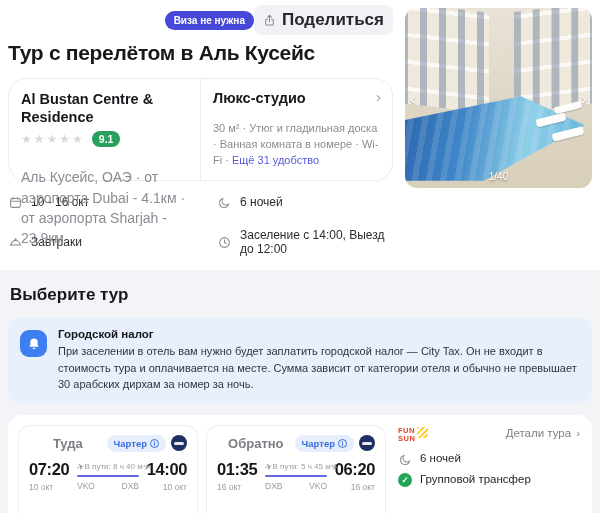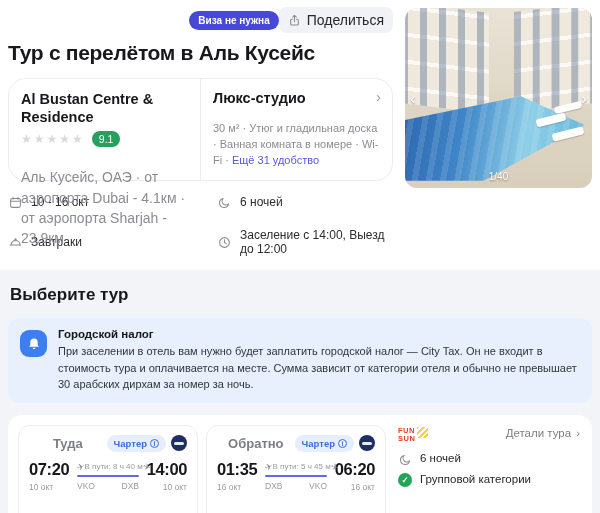--- a/index.html
+++ b/index.html
@@ -4,31 +4,31 @@
 <style>
   * { margin:0; padding:0; box-sizing:border-box; }
   html,body { width:600px; height:513px; overflow:hidden; }
   body { font-family:"Liberation Sans", sans-serif; background:#fff; color:#17171c; }
 
   .top { display:flex; padding:8px 8px 0 8px; }
   .top-left { flex:1; min-width:0; padding-right:12px; }
 
   .row1 { display:flex; justify-content:flex-end; align-items:center; height:24px; }
   .visa-badge { background:#4748d8; color:#fff; font-size:10px; font-weight:bold; padding:4px 9px; border-radius:999px; }
-  .share-btn { background:#f1f2f5; border:none; border-radius:8px; padding:5px 9px; font-size:14px; display:flex; align-items:center; gap:5px; color:#26262c; font-family:inherit; cursor:pointer; }
+  .share-btn { background:#f1f2f5; border:none; border-radius:8px; padding:5px 9px; font-size:17px; display:flex; align-items:center; gap:5px; color:#26262c; font-family:inherit; cursor:pointer;font-weight:bold; }
 
   h1 { font-size:21px; font-weight:800; letter-spacing:-0.3px; margin:9px 0 13px; }
 
   .cards { display:flex; border:1px solid #ececf1; border-radius:18px; height:103px; }
   .card { flex:1; padding:11px 12px; position:relative; min-width:0; }
   .card + .card { border-left:1px solid #ececf1; }
   .hotel-name { font-size:14.5px; font-weight:800; line-height:1.25; }
   .stars-row { margin-top:5px; display:flex; align-items:center; gap:7px; }
   .stars { color:#d8d8de; font-size:12px; letter-spacing:2px; }
-  .rating { background:#27a05d; color:#fff; font-size:10.5px; font-weight:400; padding:2px 7px; border-radius:999px; }
+  .rating { background:#27a05d; color:#fff; font-size:10.5px; font-weight:700; padding:2px 7px; border-radius:999px; }
   .hotel-loc { font-size:14px; color:#8b8c93; margin-top:20px; line-height:1.45; }
   .room-name { font-size:14.5px; font-weight:800; }
   .room-chevron { position:absolute; right:11px; top:9px; color:#9a9aa2; font-size:15px; }
   .room-details { position:absolute; bottom:11px; left:12px; right:12px; font-size:11px; color:#8b8c93; line-height:1.45; }
   .room-link { color:#5658e0; cursor:pointer; }
 
   .info-grid { display:grid; grid-template-columns:1fr 176px; margin-top:14px; row-gap:19px; }
   .info-item { display:flex; gap:9px; align-items:center; font-size:12px; color:#2b2b31; }
   .ico { width:14px; height:14px; flex-shrink:0; display:flex; align-items:center; justify-content:center; color:#8b8c93; }
   .ico svg { width:13px; height:13px; stroke:#8b8c93; fill:none; stroke-width:1.3; stroke-linecap:round; stroke-linejoin:round; }
@@ -289,20 +289,20 @@
         <div class="feat">
           <span class="ico">
               <svg viewBox="0 0 16 16">
                 <path d="M13 9.6A5.6 5.6 0 1 1 6.4 3a4.4 4.4 0 0 0 6.6 6.6Z"></path>
               </svg>
             </span>
           <span>6 ночей</span>
         </div>
         <div class="feat">
           <span class="check">✓</span>
-          <span>Групповой категории</span>
+          <span>Групповой трансфер</span>
         </div>
 
       </div>
 
     </div>
   </div>
 </div>
 
 </body></html>

